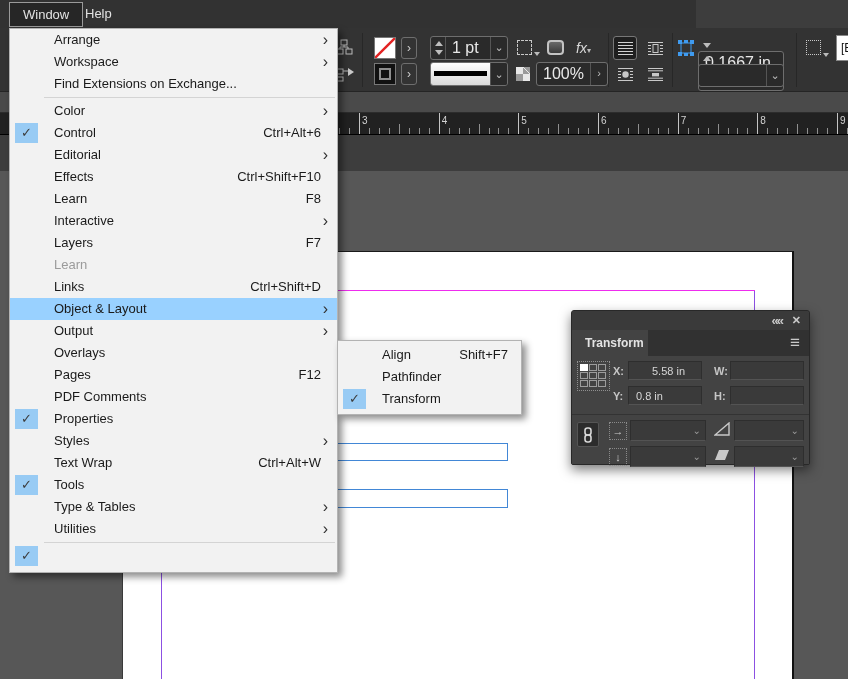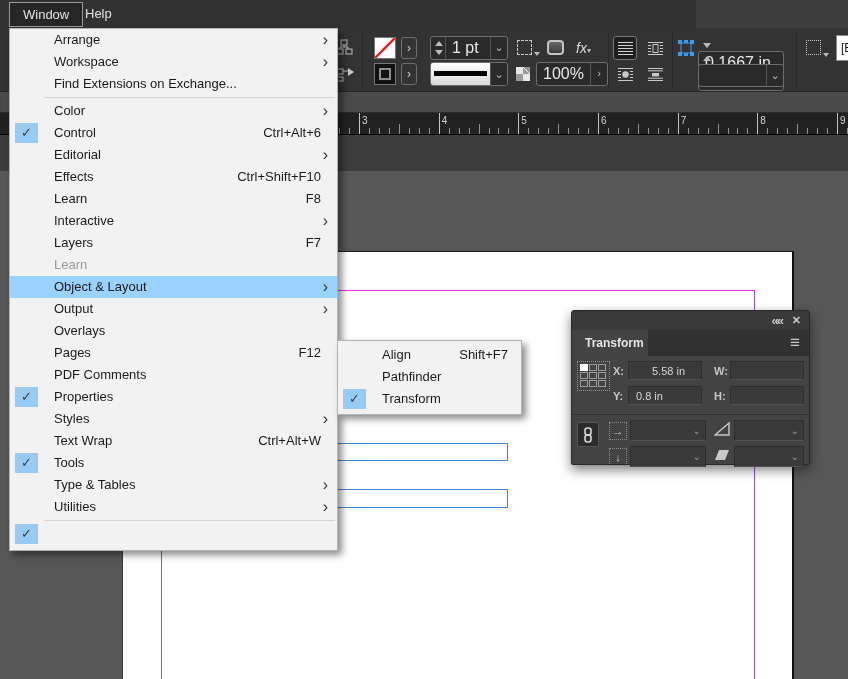--- a/index.html
+++ b/index.html
@@ -383,20 +383,24 @@
         <span class="lbl">Interactive</span>
         <span class="ar">›</span>
       </div>
     <div class="mi">
         <span class="lbl">Layers</span>
         <span class="sc">F7</span>
       </div>
     <div class="mi dis">
         <span class="lbl">Learn</span>
       </div>
+    <div class="mi">
+        <span class="lbl">Links</span>
+        <span class="sc">Ctrl+Shift+D</span>
+      </div>
     <div class="mi hl">
         <span class="lbl">Object &amp; Layout</span>
         <span class="ar">›</span>
       </div>
     <div class="mi">
         <span class="lbl">Output</span>
         <span class="ar">›</span>
       </div>
     <div class="mi">
         <span class="lbl">Overlays</span>

